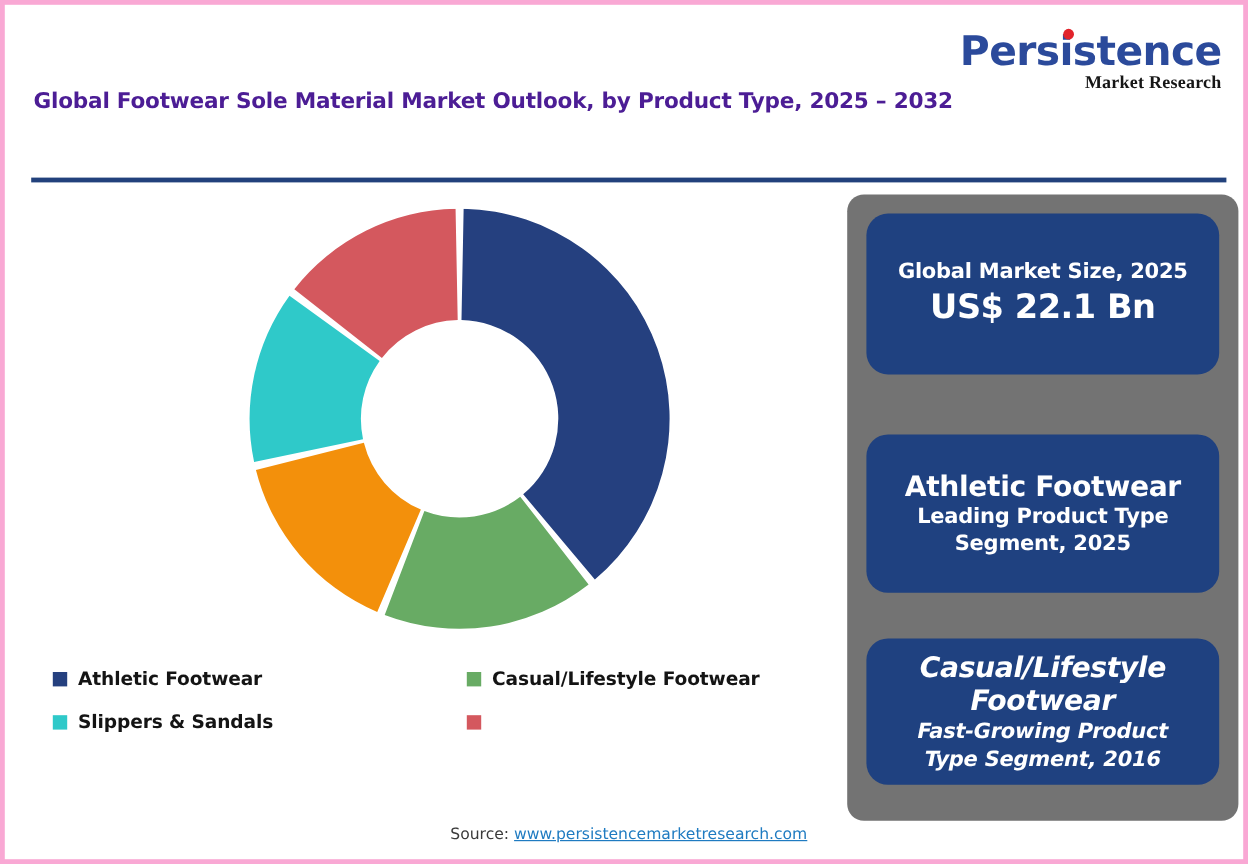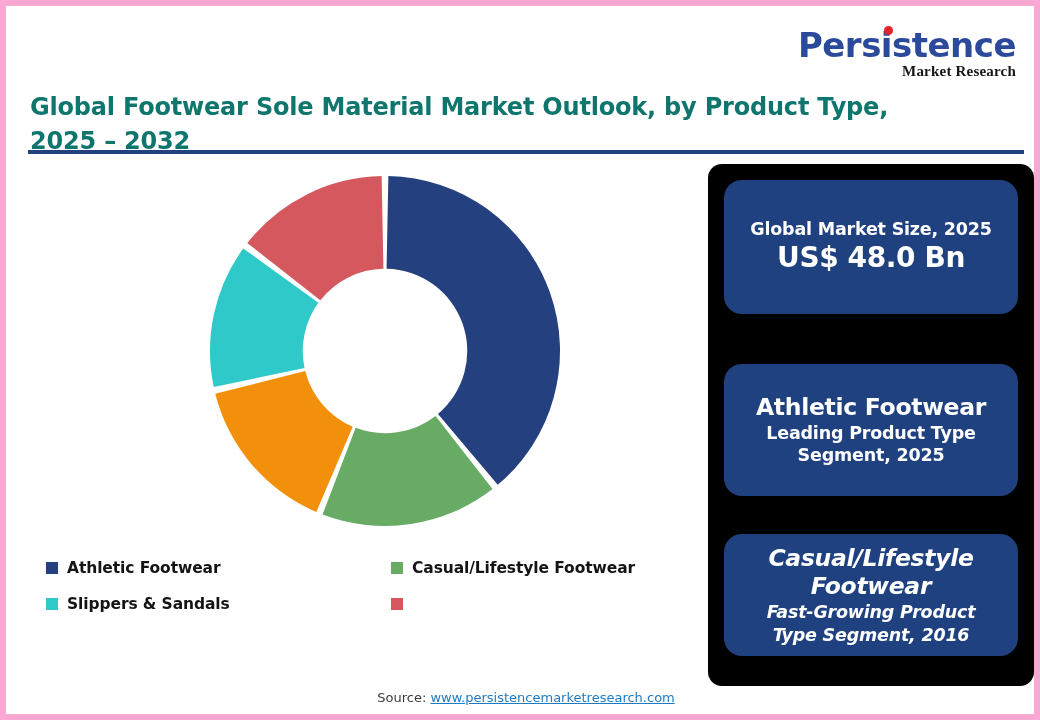--- a/index.html
+++ b/index.html
@@ -6,21 +6,21 @@
   html, body {
     width: 1040px; height: 720px;
     background: #ffffff;
     font-family: "Liberation Sans", sans-serif;
     overflow: hidden;
   }
   #page {
     position: relative;
     width: 1040px; height: 720px;
     background: #ffffff;
-    border: 6px solid #f9a8d4;
+    border: 4px solid #f9a8d4;
   }
 
   
   #logo {
     position: absolute;
     right: 18px; top: 22px;
     width: 230px; height: 56px;
     text-align: right;
     line-height: 1;
   }
@@ -45,27 +45,27 @@
     margin-top: 2px;
     font-family: Liberation Serif, serif;
     font-weight: bold;
     font-size: 15px;
     letter-spacing: 0.2px;
     color: #161616;
   }
 
   #title {
     position: absolute;
-    left: 24px; top: 84px;
+    left: 24px; top: 68px;
     width: 900px;
     font-family: "DejaVu Sans", sans-serif;
     font-weight: bold;
-    font-size: 24px;
+    font-size: 18px;
     line-height: 1.42;
-    color: #0f766e;
+    color: #4c1d95;
     letter-spacing: -0.2px;
   }
   #title-rule {
     position: absolute;
     left: 22px; top: 144px;
     width: 996px; height: 4px;
     background: #22417c;
   }
 
   
@@ -99,21 +99,21 @@
     color: #141414;
     white-space: nowrap;
     letter-spacing: -0.1px;
   }
 
   
   #panel {
     position: absolute;
     left: 702px; top: 158px;
     width: 326px; height: 522px;
-    background: #000000;
+    background: #737373;
     border-radius: 14px;
   }
   .card {
     position: absolute;
     left: 16px;
     width: 294px;
     background: #1f4180;
     border-radius: 18px;
     color: #ffffff;
     text-align: center;
@@ -206,21 +206,21 @@
         <span class="legend-label">Slippers &amp; Sandals</span>
       </div>
       <div class="legend-item">
         <span class="legend-swatch" style="background: rgb(212, 88, 94);"></span>
       </div>
     </div>
 
   <div id="panel">
       <div class="card" id="card-0">
         <div class="card-line-sm">Global Market Size, 2025</div>
-        <div class="card-line-lg">US$ 48.0 Bn</div>
+        <div class="card-line-lg">US$ 22.1 Bn</div>
       </div>
       <div class="card" id="card-1">
         <div class="card-line-md">Athletic Footwear</div>
         <div class="card-line-sm">Leading Product Type</div>
         <div class="card-line-sm">Segment, 2025</div>
       </div>
       <div class="card" id="card-2">
         <div class="card-line-md">Casual/Lifestyle</div>
         <div class="card-line-md">Footwear</div>
         <div class="card-line-sm">Fast-Growing Product</div>

